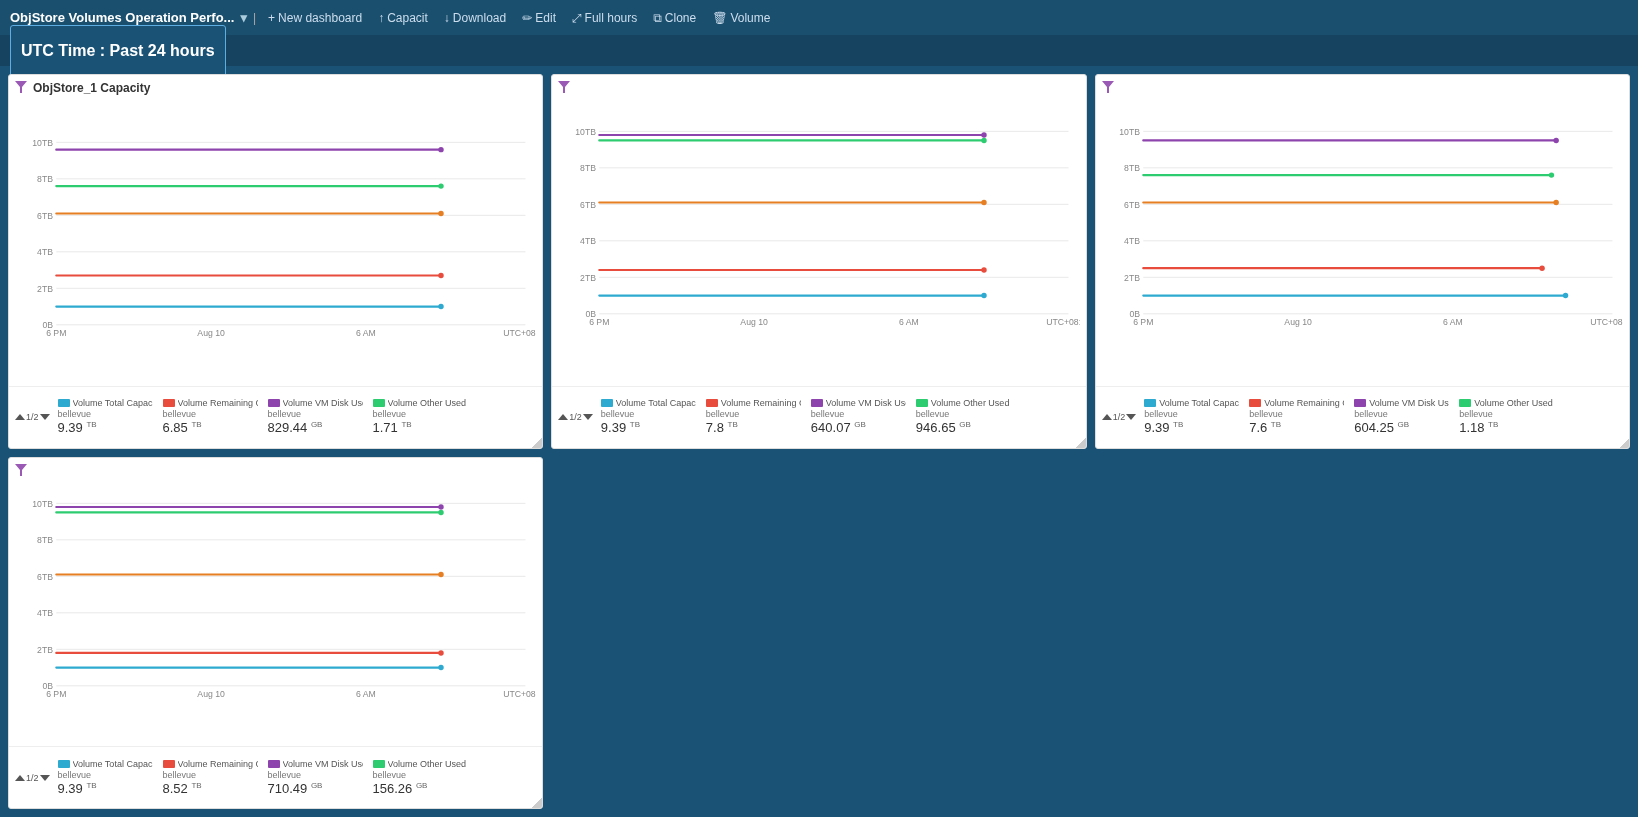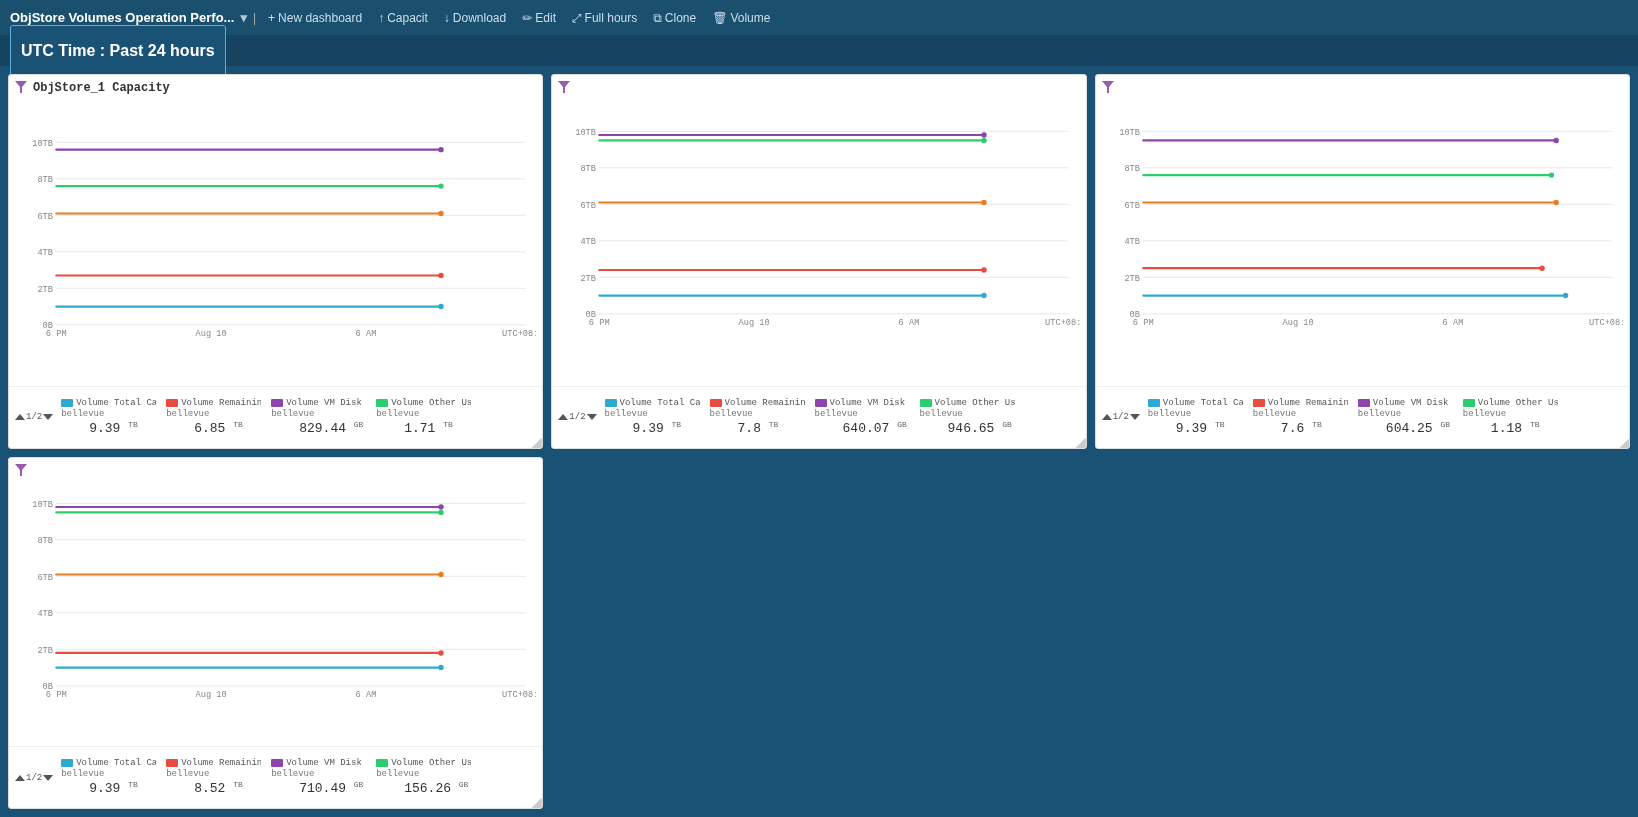--- a/index.html
+++ b/index.html
@@ -76,21 +76,20 @@
 
     
     .panel {
       background: #fff;
       border: 1px solid #ddd;
       border-radius: 3px;
       display: flex;
       flex-direction: column;
       position: relative;
       overflow: hidden;
-      font-family: Liberation Mono, monospace;
     }
 
     .panel-4 {
       grid-column: 1;
       grid-row: 2;
     }
 
     .panel-header {
       padding: 6px 10px 2px 24px;
       font-size: 12px;
@@ -172,21 +171,20 @@
 
     .legend-label {
       font-size: 9px;
       color: #777;
     }
 
     .legend-value {
       font-size: 13px;
       font-weight: 400;
       color: #333;
-      margin-left: 28px;
     }
 
     .legend-value sup {
       font-size: 8px;
       color: #666;
     }
 
     .chevron-up, .chevron-down {
       width: 0;
       height: 0;

